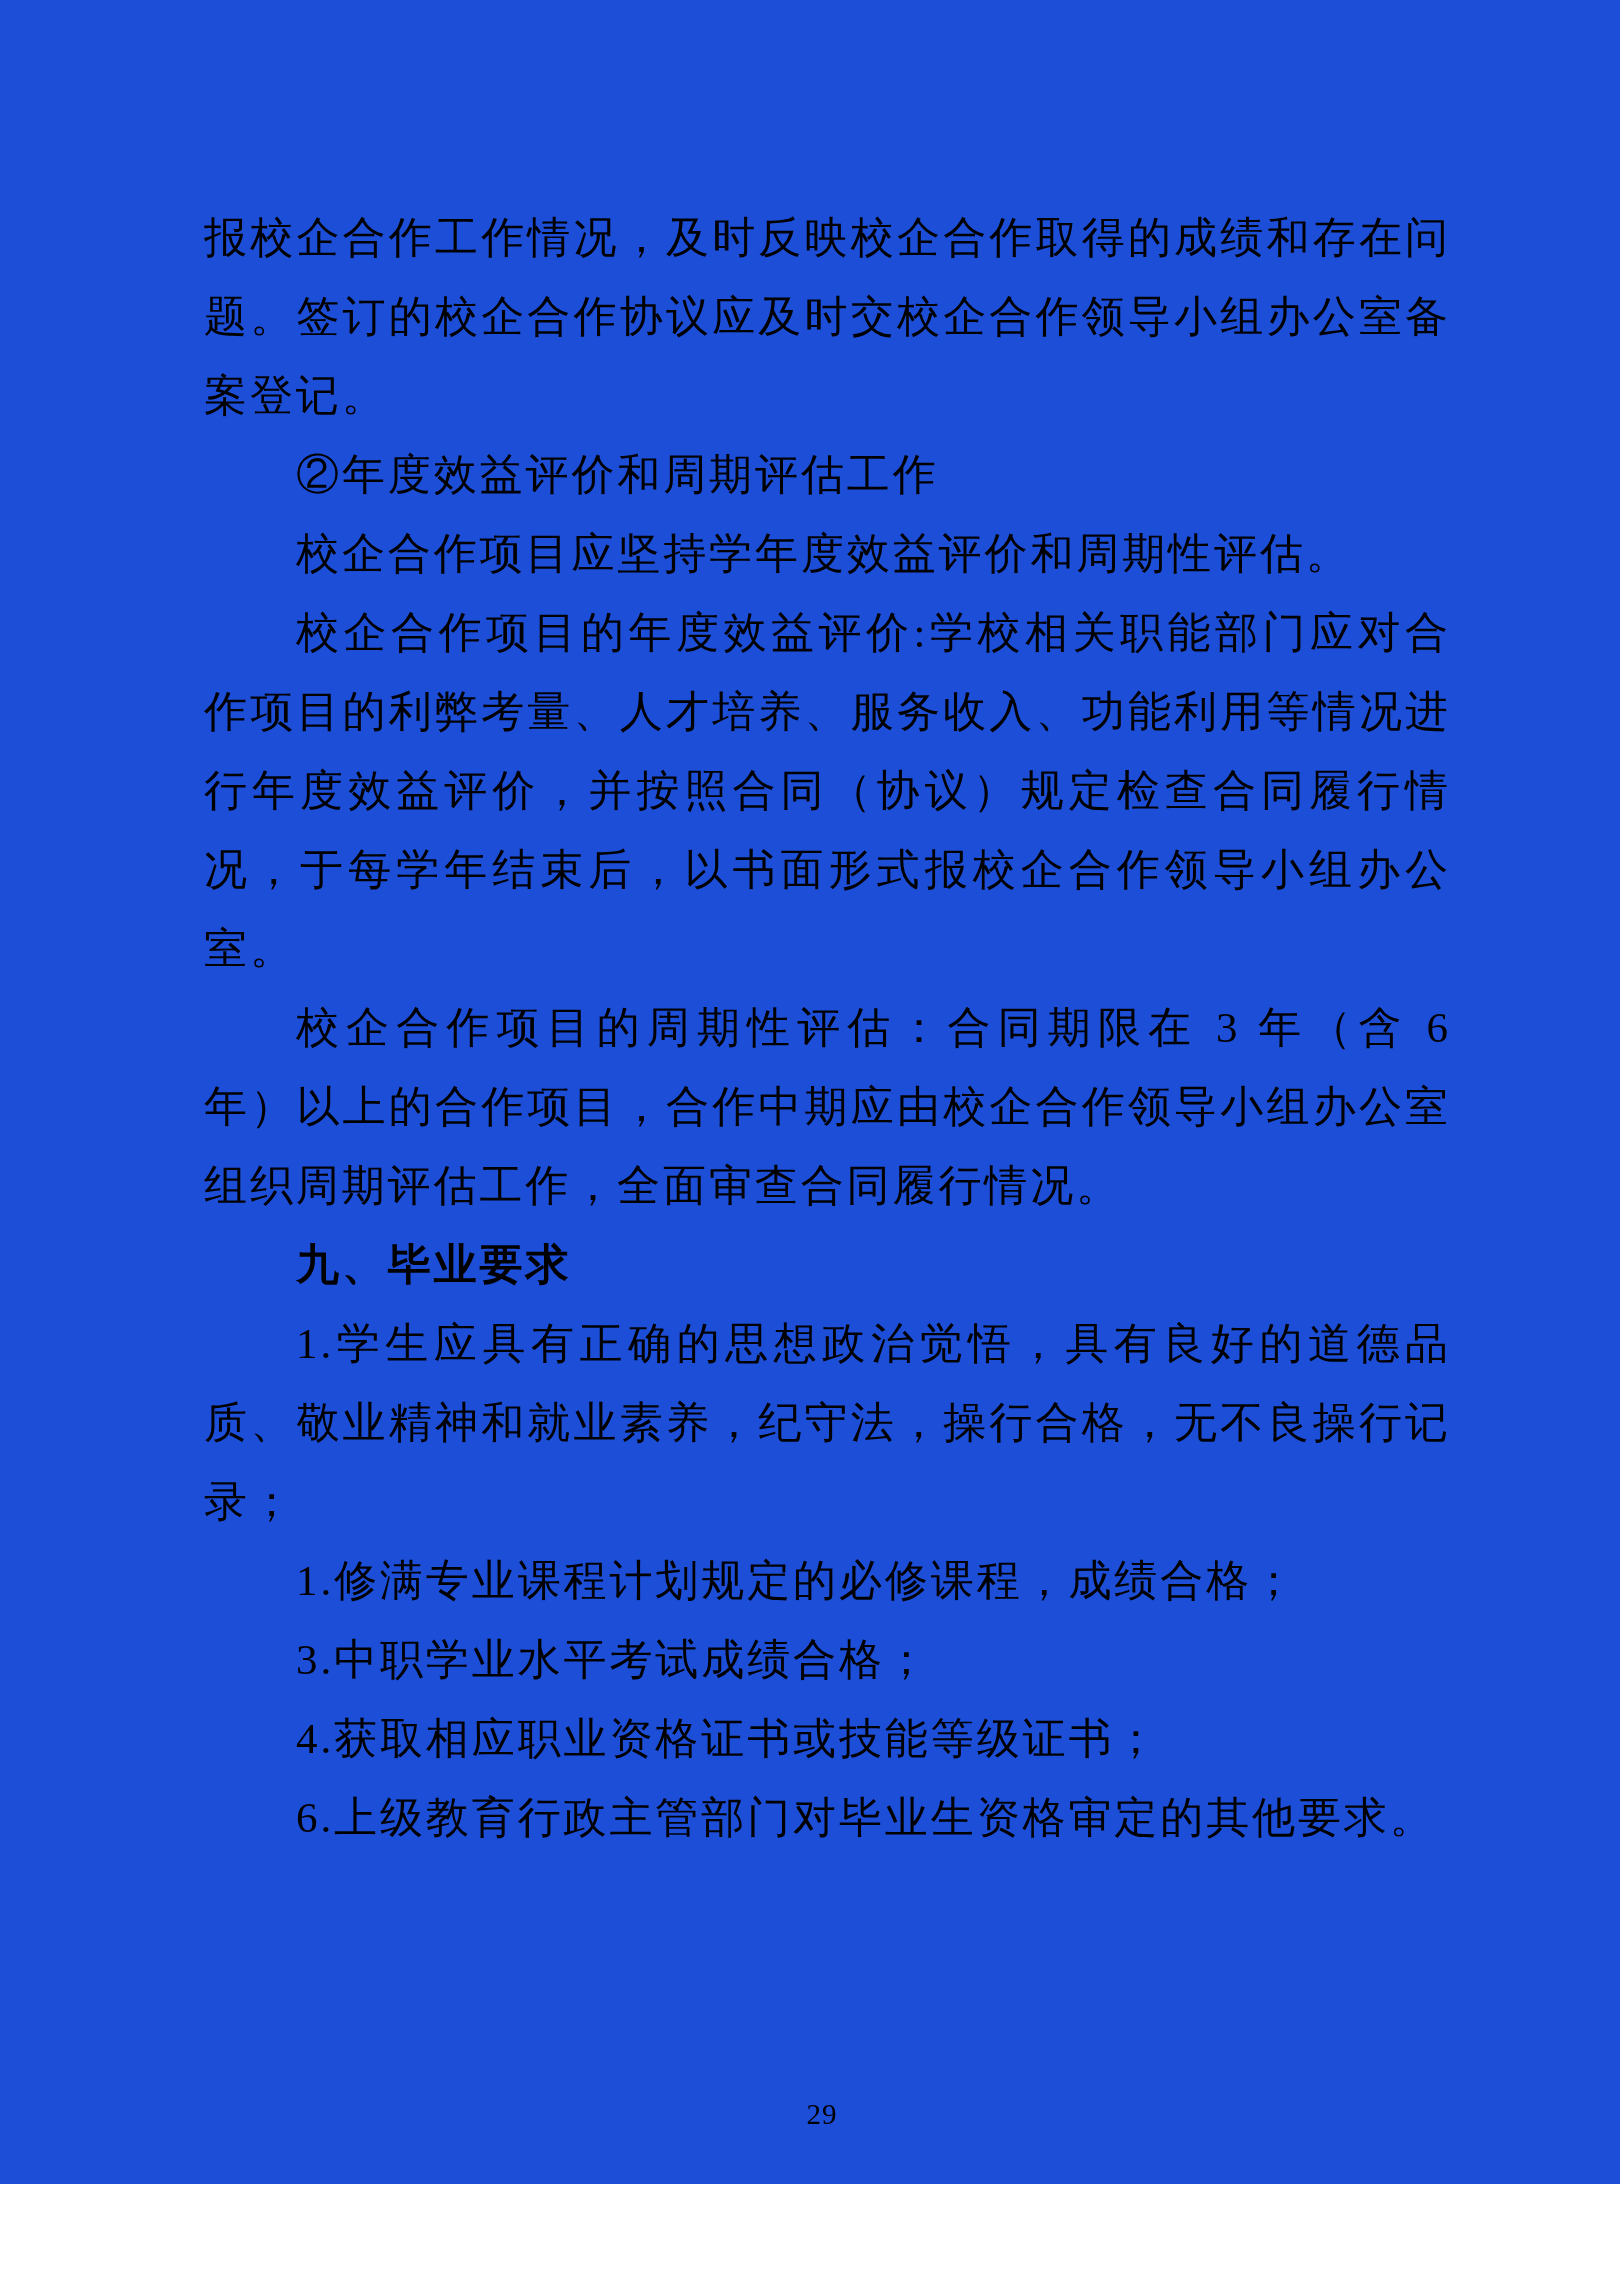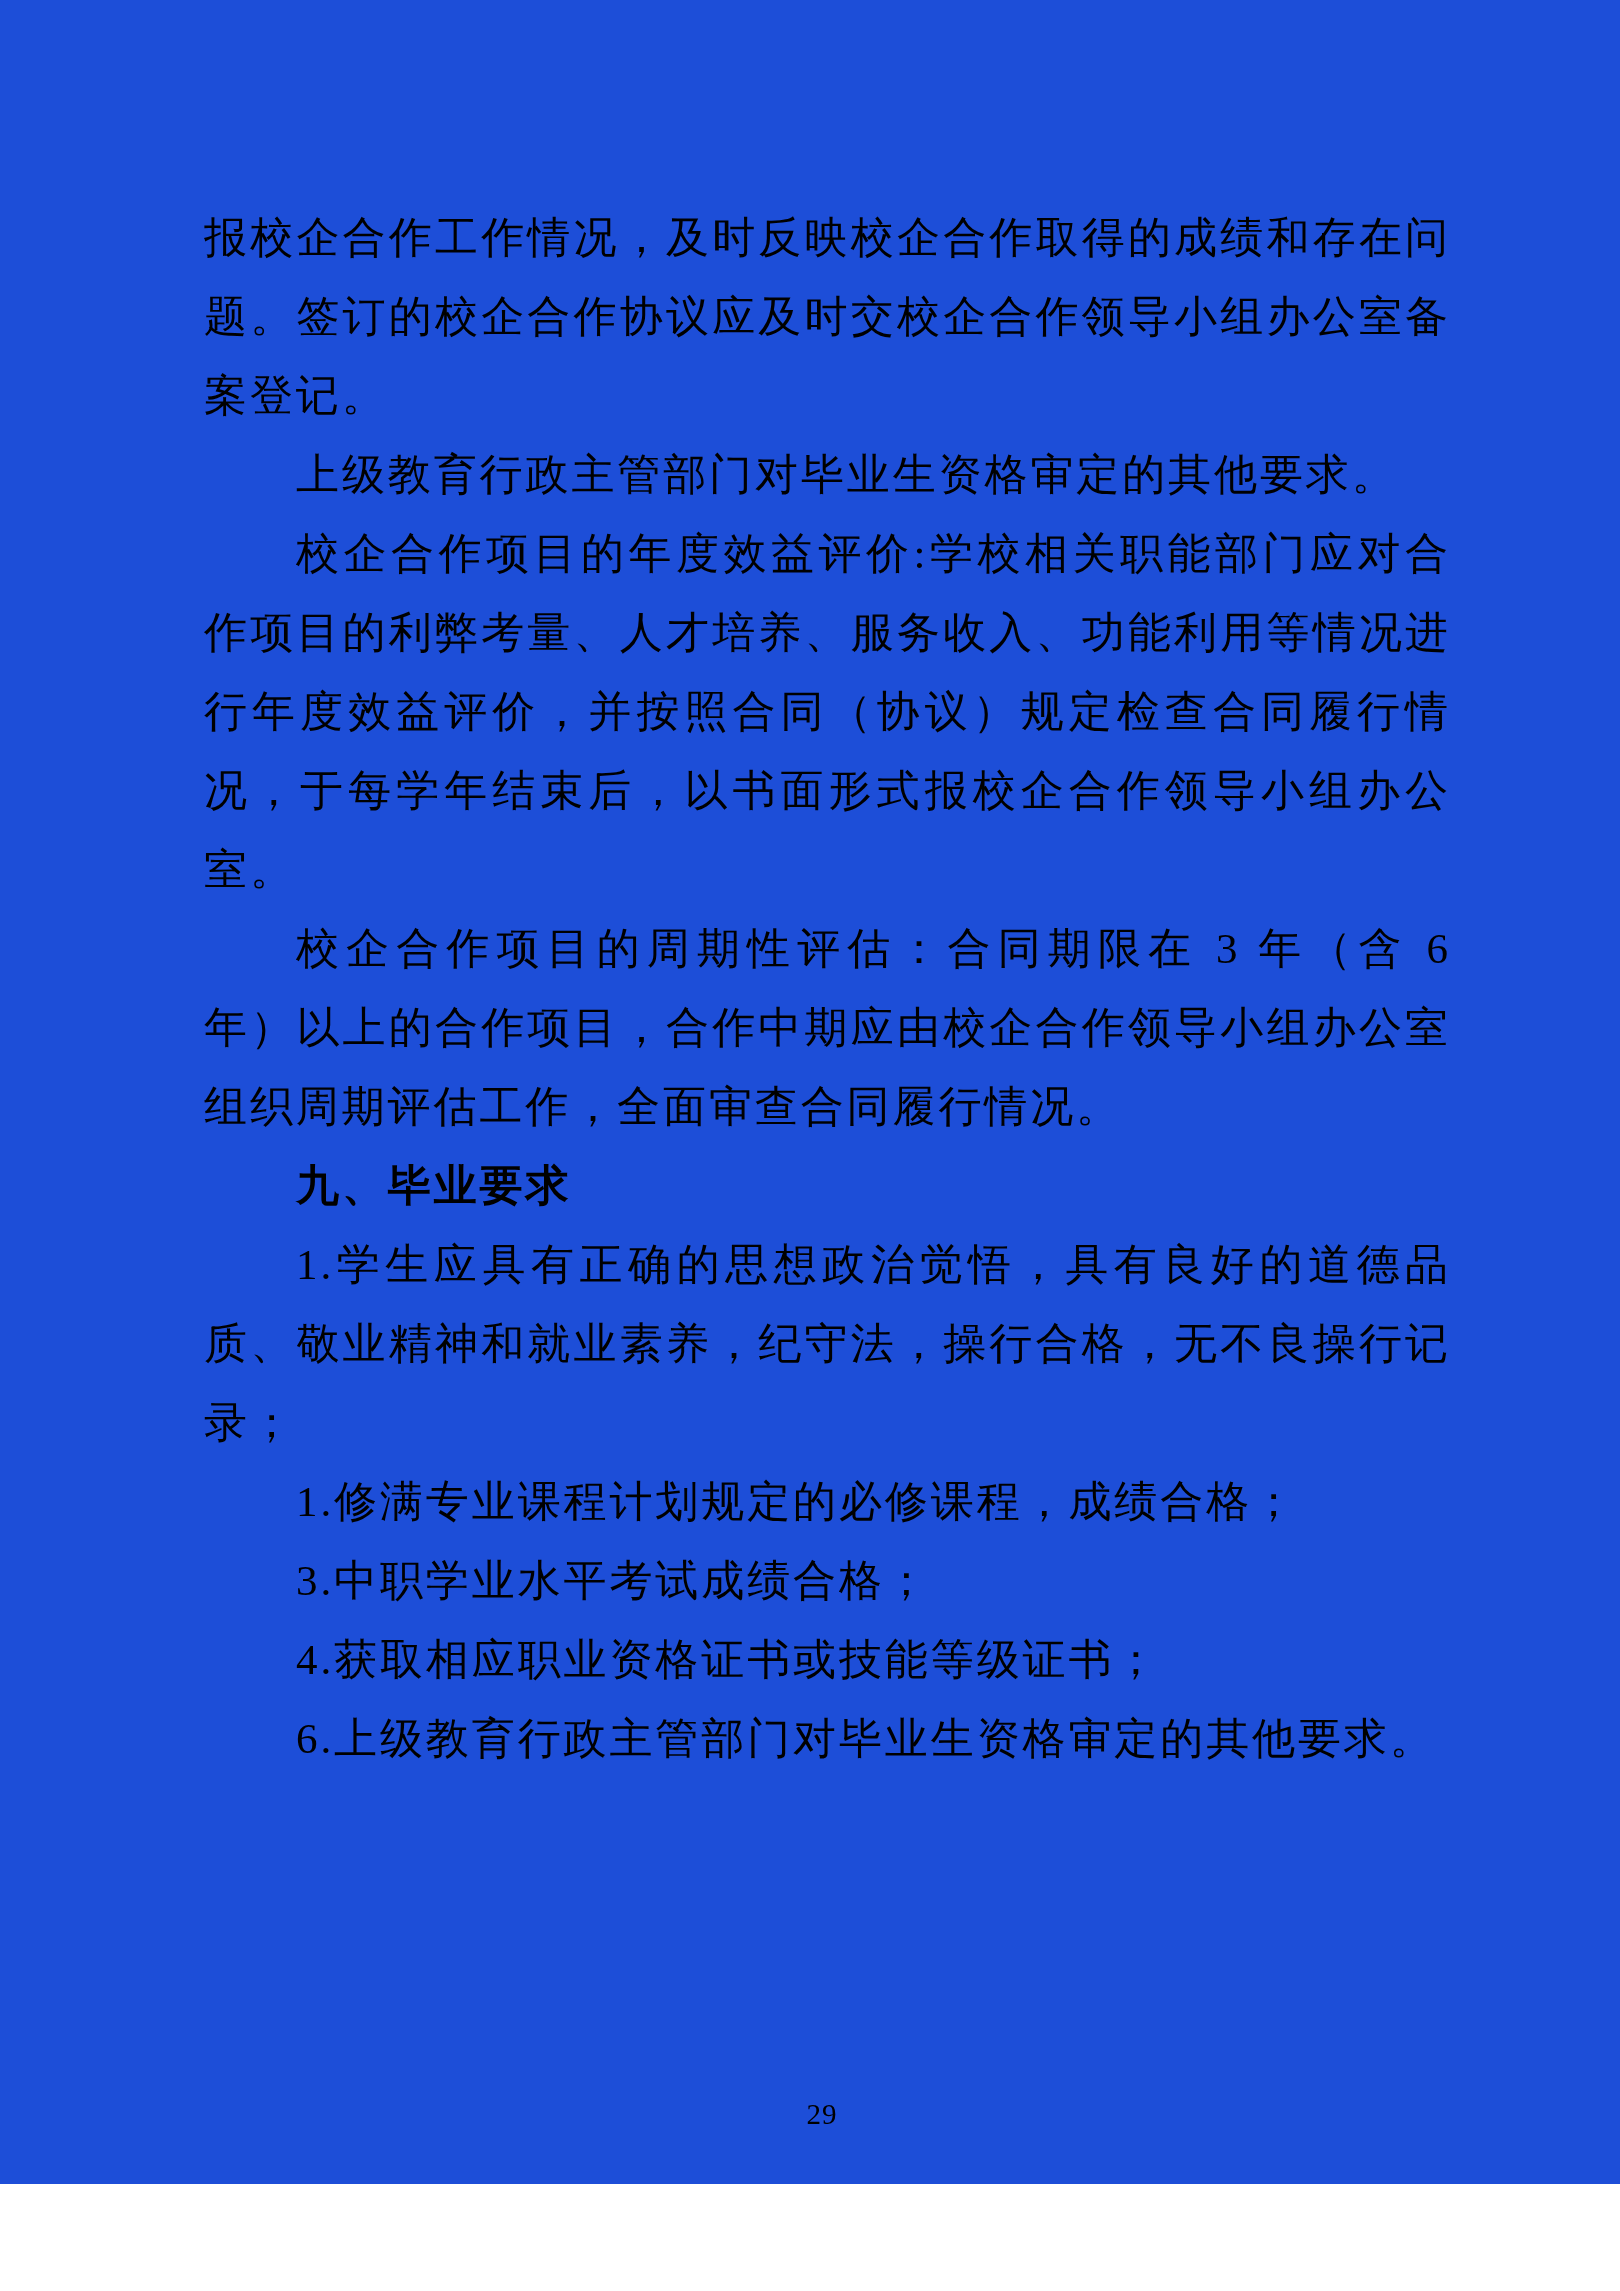--- a/index.html
+++ b/index.html
@@ -49,21 +49,22 @@
     font-family: "Liberation Serif", "DejaVu Serif", serif;
     padding-left: 12px;
   }
 </style>
 </head>
 <body>
 
 <div class="page">
   <div class="content">
     <p class="para">报校企合作工作情况，及时反映校企合作取得的成绩和存在问题。签订的校企合作协议应及时交校企合作领导小组办公室备案登记。</p>
-    <p class="para indent">上级教育行政主管部门对毕业生资格审定的其他要求。</p>
+    <p class="para indent">②年度效益评价和周期评估工作</p>
+    <p class="para indent">校企合作项目应坚持学年度效益评价和周期性评估。</p>
     <p class="para indent">校企合作项目的年度效益评价:学校相关职能部门应对合作项目的利弊考量、人才培养、服务收入、功能利用等情况进行年度效益评价，并按照合同（协议）规定检查合同履行情况，于每学年结束后，以书面形式报校企合作领导小组办公室。</p>
     <p class="para indent">校企合作项目的周期性评估：合同期限在 3 年（含 6 年）以上的合作项目，合作中期应由校企合作领导小组办公室组织周期评估工作，全面审查合同履行情况。</p>
     <p class="para indent heading">九、毕业要求</p>
     <p class="para indent">1.学生应具有正确的思想政治觉悟，具有良好的道德品质、敬业精神和就业素养，纪守法，操行合格，无不良操行记录；</p>
     <p class="para indent">1.修满专业课程计划规定的必修课程，成绩合格；</p>
     <p class="para indent">3.中职学业水平考试成绩合格；</p>
     <p class="para indent">4.获取相应职业资格证书或技能等级证书；</p>
     <p class="para indent">6.上级教育行政主管部门对毕业生资格审定的其他要求。</p>
   </div>
   <div class="page-number">29</div>

